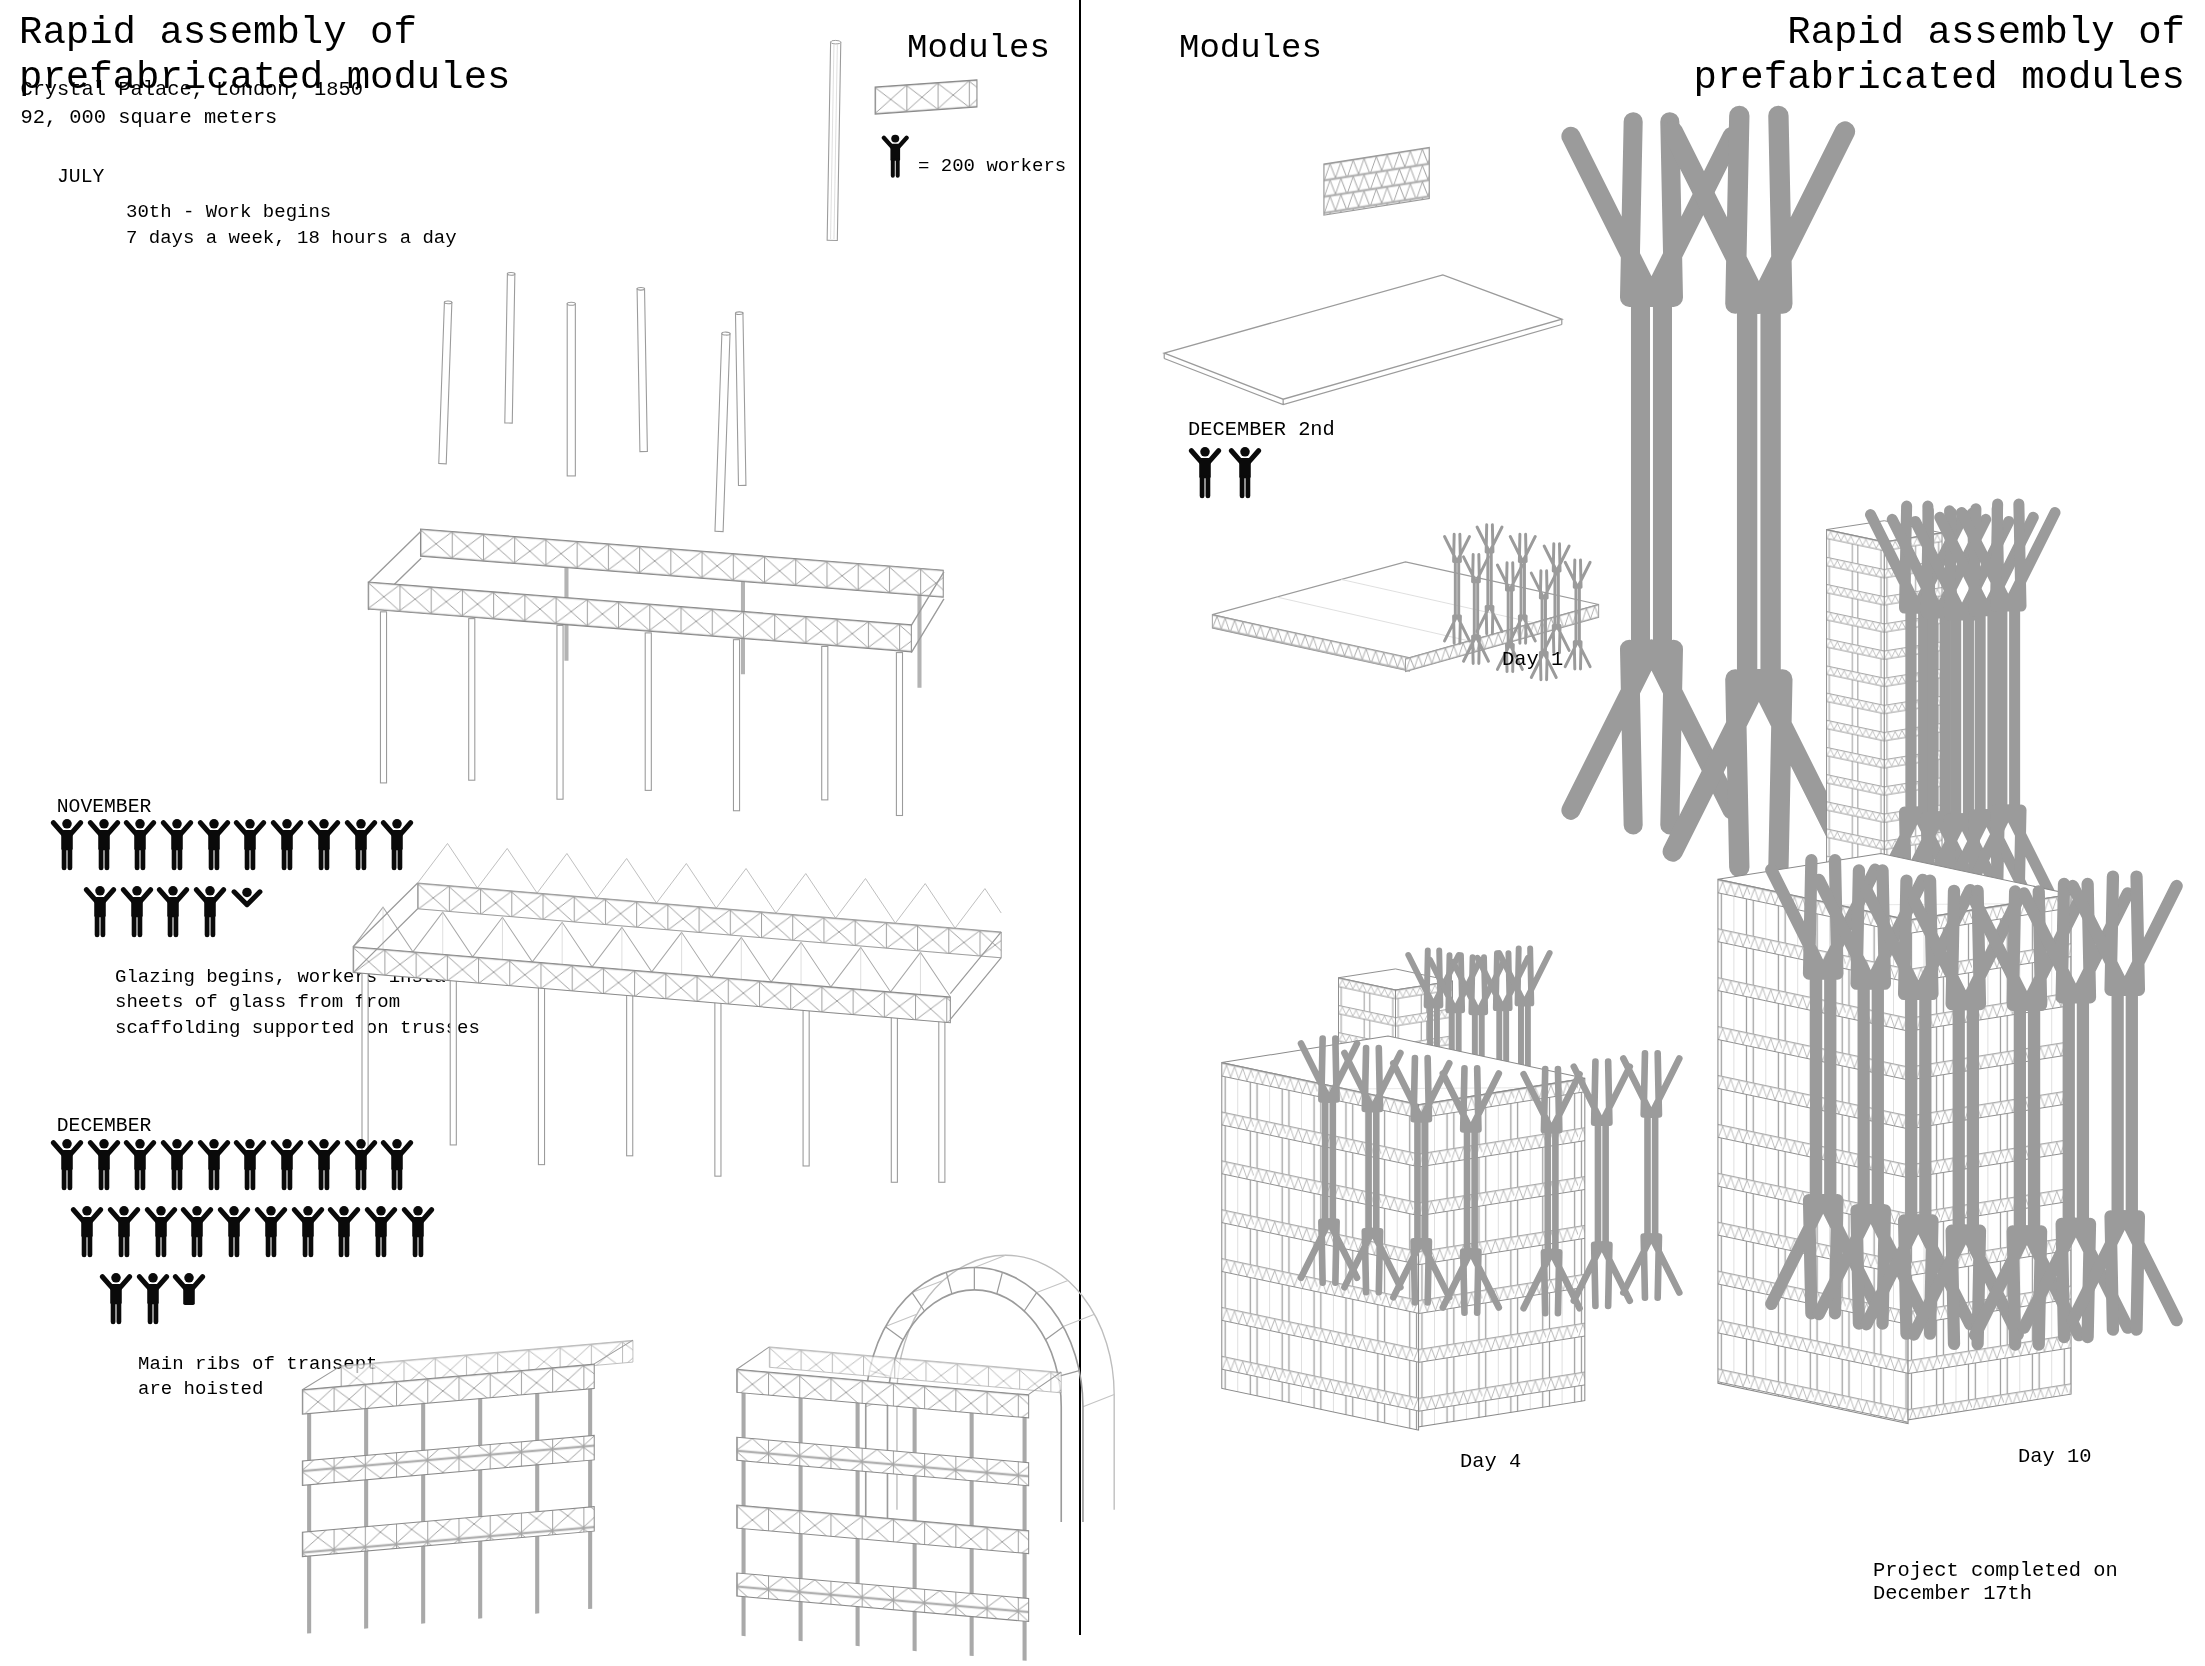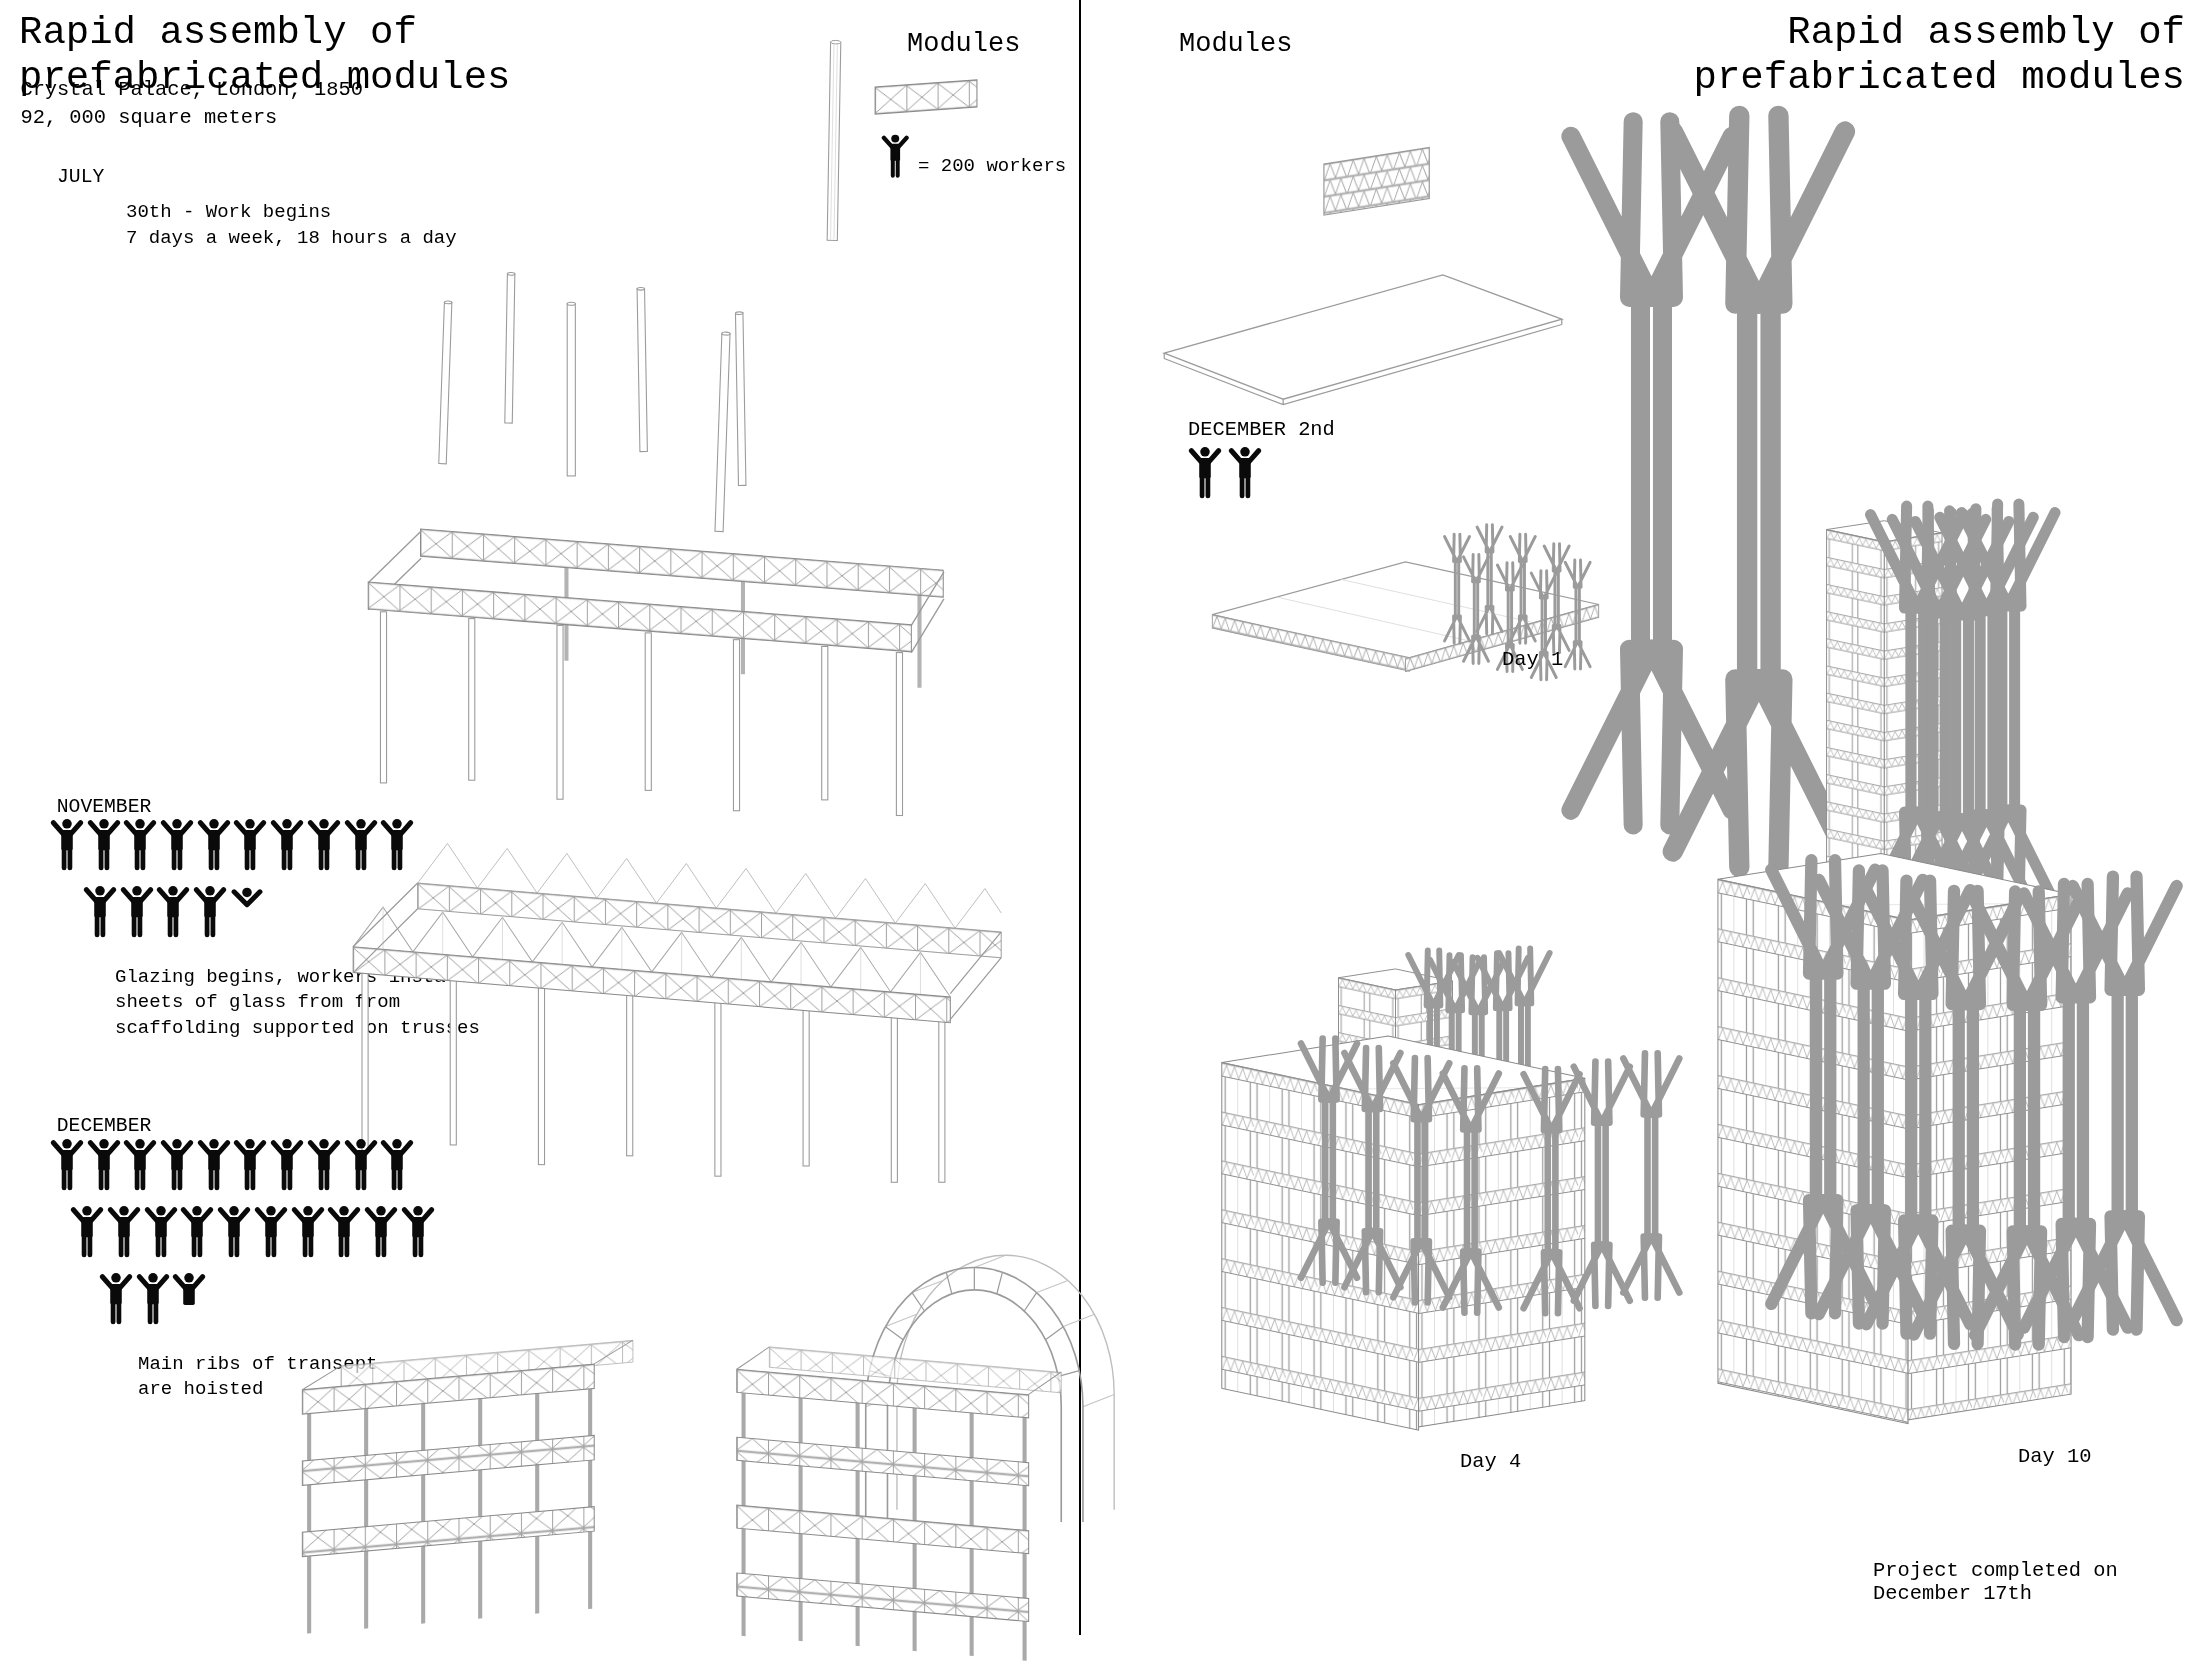--- a/index.html
+++ b/index.html
@@ -2,21 +2,21 @@
 <html style="font-size:11px"><head>
 <meta charset="utf-8">
 <style>
   html,body{margin:0;padding:0;background:#fff;}
   #canvas{position:relative;width:2205px;height:1666px;background:#fff;overflow:hidden;
           font-family:Liberation Mono, monospace;color:#000;}
   .abs{position:absolute;}
   .pre{white-space:pre-line;}
   .big-title{font-size:39px;line-height:1.16;letter-spacing:0;}
   .subtitle{font-size:20.4px;line-height:1.38;}
-  .modules-label{font-size:27px;text-align:right;}
+  .modules-label{font-size:34px;text-align:right;}
   .month-label{font-size:19.7px;}
   .caption{font-size:19px;line-height:1.34;}
   .small-label{font-size:20.4px;}
   .legend-text{font-size:19px;}
   .right-align{text-align:right;}
   .divider{position:absolute;left:1079px;top:0;width:2px;height:1635px;background:#000;}
   .worker-row{display:flex;gap:2.7px;}
   .worker-row + .worker-row{margin-top:13.6px;}
   .worker{width:34px;height:53px;display:block;flex:0 0 auto;}
   #m-september .worker{width:26px;height:40px;}

